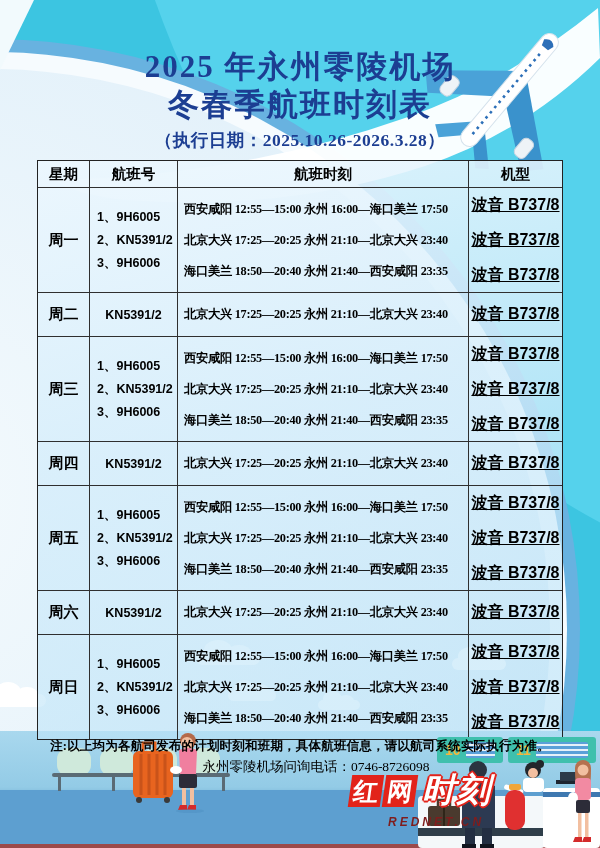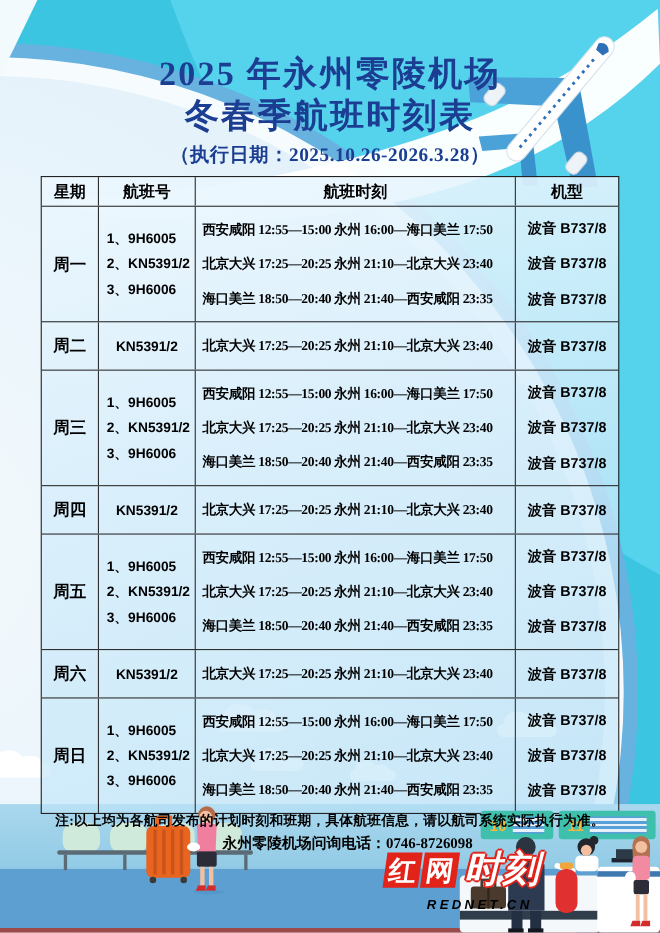--- a/index.html
+++ b/index.html
@@ -38,44 +38,44 @@
   .thead{height:26px;}
   .thead .tcell{font-weight:bold;font-size:14.5px;font-family:"Liberation Serif",serif;}
   .short{height:43px;}
   .tall{height:104px;}
   .daycell{font-size:15px;font-weight:bold;font-family:"Liberation Serif",serif;}
   .nocell{align-items:flex-start;padding-left:7px;gap:6px;font-weight:bold;font-size:12.5px;}
   .nocell.single{align-items:center;padding-left:0;}
   .schcell{align-items:flex-start;padding-left:6px;gap:14px;
            font-family:Liberation Serif, serif;font-weight:bold;font-size:12.3px;
            letter-spacing:-0.3px;white-space:nowrap;}
-  .typecell{gap:14px;font-weight:bold;font-size:13px;}
+  .typecell{gap:14px;font-weight:bold;font-size:16px;text-decoration:underline;}
   
   .scene-band{position:absolute;left:0;top:731px;width:600px;height:117px;z-index:3;
      background:linear-gradient(180deg,#a9d8ee 0px,#93cbe6 56px,#8cc5e2 59px,#5d9fd0 59px,#5d9fd0 113px,#9c4a4a 113px,#9c4a4a 117px);}
   .scene{position:absolute;left:0;top:732px;width:600px;height:116px;z-index:5;}
   .notes{position:absolute;left:0;top:738px;width:600px;text-align:center;z-index:7;color:#000;}
   .n1{font-weight:bold;font-size:12.5px;letter-spacing:.2px;font-family:"Liberation Serif",serif;}
-  .n2{font-weight:bold;font-size:13.5px;margin-top:3px;font-family:"Liberation Serif",serif;margin-left:32px;}
+  .n2{font-weight:normal;font-size:13.5px;margin-top:3px;font-family:"Liberation Serif",serif;margin-left:32px;}
   
   .sign{position:absolute;top:737px;height:26px;background:#3fc0ad;border-radius:3px;
         display:flex;align-items:center;padding:2px 8px;gap:5px;box-sizing:border-box;z-index:4;}
   .sign .num{color:#f5b63c;font-weight:bold;font-size:14px;font-family:"Liberation Sans",sans-serif;}
   .sign .stripes{flex:1;height:16px;background:#5aa0d8;border-radius:2px;
         background-image:repeating-linear-gradient(180deg,rgba(255,255,255,.85) 2px,rgba(255,255,255,.85) 4px,transparent 4px,transparent 7px);}
   .sign1{left:437px;width:66px;}
   .sign2{left:508px;width:88px;}
   
   .logo{position:absolute;left:350px;top:768px;z-index:6;}
   .logo-row{display:flex;align-items:center;gap:2px;}
   .logo-block{width:32px;height:32px;background:#e2231a;transform:skewX(-8deg);
       color:#fff;font-weight:bold;font-size:25px;display:flex;align-items:center;justify-content:center;}
   .logo-shi{font-size:33px;font-weight:900;font-style:italic;color:#fff;margin-left:4px;letter-spacing:2px;
       text-shadow:2px 0 #e2231a,-2px 0 #e2231a,0 2px #e2231a,0 -2px #e2231a,1px 1px #e2231a,-1px -1px #e2231a,1px -1px #e2231a,-1px 1px #e2231a;}
-  .logo-sub{color:#000000;font-style:italic;font-weight:bold;font-size:12px;letter-spacing:3px;margin:2px 0 0 38px;}
+  .logo-sub{color:#7f1d1d;font-style:italic;font-weight:bold;font-size:12px;letter-spacing:3px;margin:2px 0 0 38px;}
 </style>
 </head>
 <body>
 
 <div class="circle c-bright"></div>
 <div class="circle c-blue"></div>
 <div class="circle c-belt"></div>
 <div class="circle c-light"></div>
 <div class="corner abs"></div>
 

